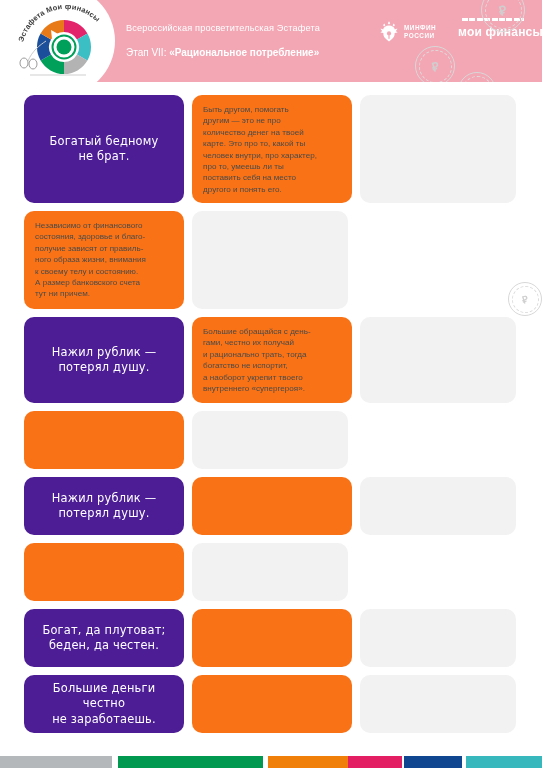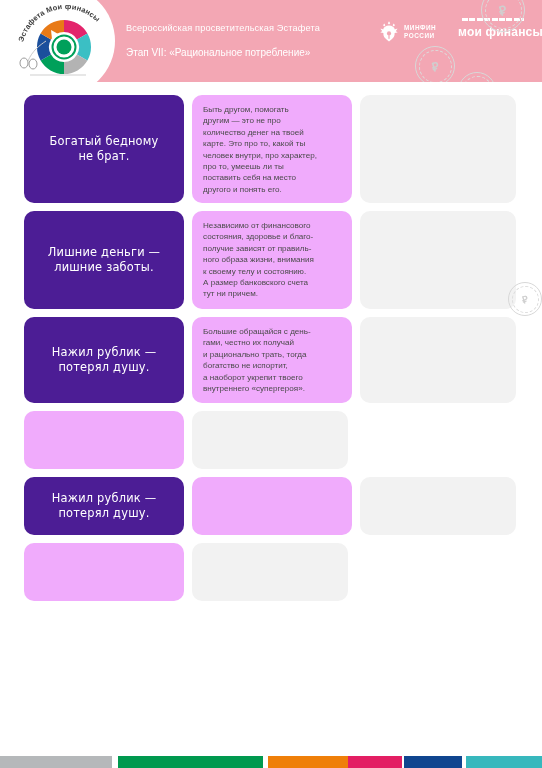--- a/index.html
+++ b/index.html
@@ -58,21 +58,21 @@
     letter-spacing: .15px;
     white-space: nowrap;
   }
   .header-stage {
     margin-top: 11px;
     color: #ffffff;
     font-size: 10px;
     line-height: 13px;
     white-space: nowrap;
   }
-  .header-stage b { font-weight: normal; }
+  .header-stage b { font-weight: bold; }
 
   .minfin {
     position: absolute;
     left: 379px;
     top: 20px;
     z-index: 3;
     display: flex;
     align-items: center;
     gap: 5px;
   }
@@ -165,21 +165,21 @@
     box-sizing: border-box;
     color: #ffffff;
     font-size: 11.4px;
     line-height: 15.5px;
     white-space: pre-line;
     font-family: "DejaVu Sans", sans-serif;
     letter-spacing: .2px;
   }
   .cell-answer {
     width: 160px;
-    background: #f0abfc;
+    background: #f97316;
     border-radius: 10px;
     padding: 9px 11px;
     box-sizing: border-box;
     color: #4a4a4a;
     font-size: 8.1px;
     line-height: 11.4px;
     white-space: pre-line;
   }
   .cell-answer.empty { padding: 0; }
   .cell-blank {
@@ -301,22 +301,20 @@
 количество денег на твоей
 карте. Это про то, какой ты
 человек внутри, про характер,
 про то, умеешь ли ты
 поставить себя на место
 другого и понять его.</div>
       <div class="cell-blank"></div>
     </div>
 
     <div class="row r2">
-      <div class="cell-proverb">Лишние деньги —
-лишние заботы.</div>
       <div class="cell-answer">Независимо от финансового
 состояния, здоровье и благо-
 получие зависят от правиль-
 ного образа жизни, внимания
 к своему телу и состоянию.
 А размер банковского счета
 тут ни причем.</div>
       <div class="cell-blank"></div>
     </div>
 
@@ -342,21 +340,33 @@
 потерял душу.</div>
       <div class="cell-answer empty"></div>
       <div class="cell-blank"></div>
     </div>
 
     <div class="row r6">
       <div class="cell-answer empty"></div>
       <div class="cell-blank"></div>
     </div>
 
-
+    <div class="row r7">
+      <div class="cell-proverb">Богат, да плутоват;
+беден, да честен.</div>
+      <div class="cell-answer empty"></div>
+      <div class="cell-blank"></div>
+    </div>
+
+    <div class="row r8">
+      <div class="cell-proverb">Большие деньги честно
+не заработаешь.</div>
+      <div class="cell-answer empty"></div>
+      <div class="cell-blank"></div>
+    </div>
 
   </div>
 </div>
 
 <div class="footer">
     <div class="fseg" style="left: 0px; width: 112px; background: rgb(181, 184, 186);"></div>
     <div class="fseg" style="left: 118px; width: 145px; background: rgb(0, 153, 79);"></div>
     <div class="fseg" style="left: 268px; width: 110px; background: rgb(239, 127, 9);"></div>
     <div class="fseg" style="left: 348px; width: 54px; background: rgb(227, 30, 99);"></div>
     <div class="fseg" style="left: 404px; width: 58px; background: rgb(16, 69, 143);"></div>

